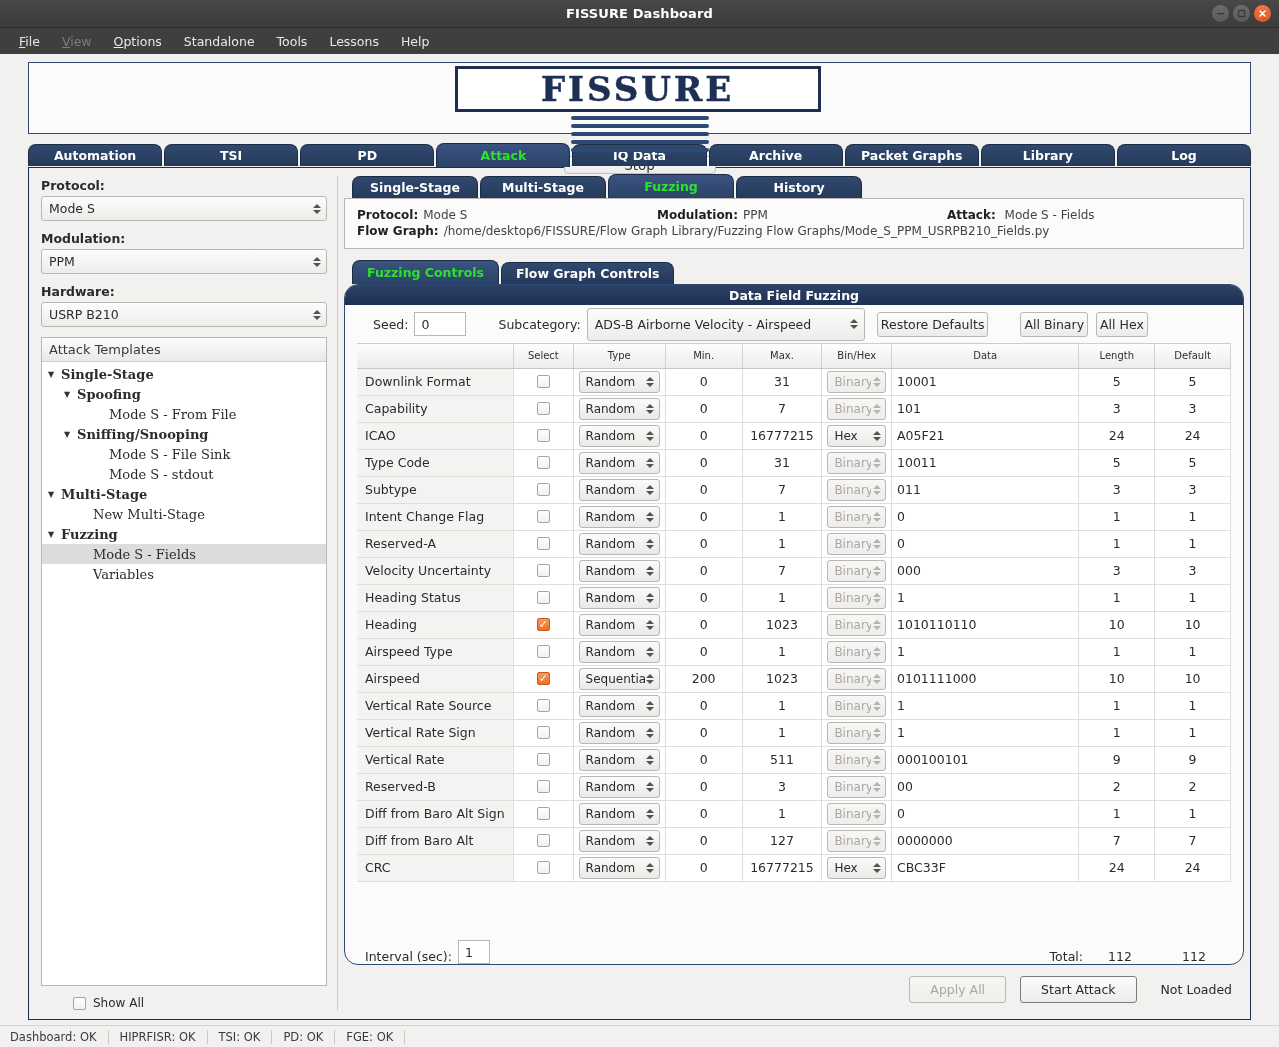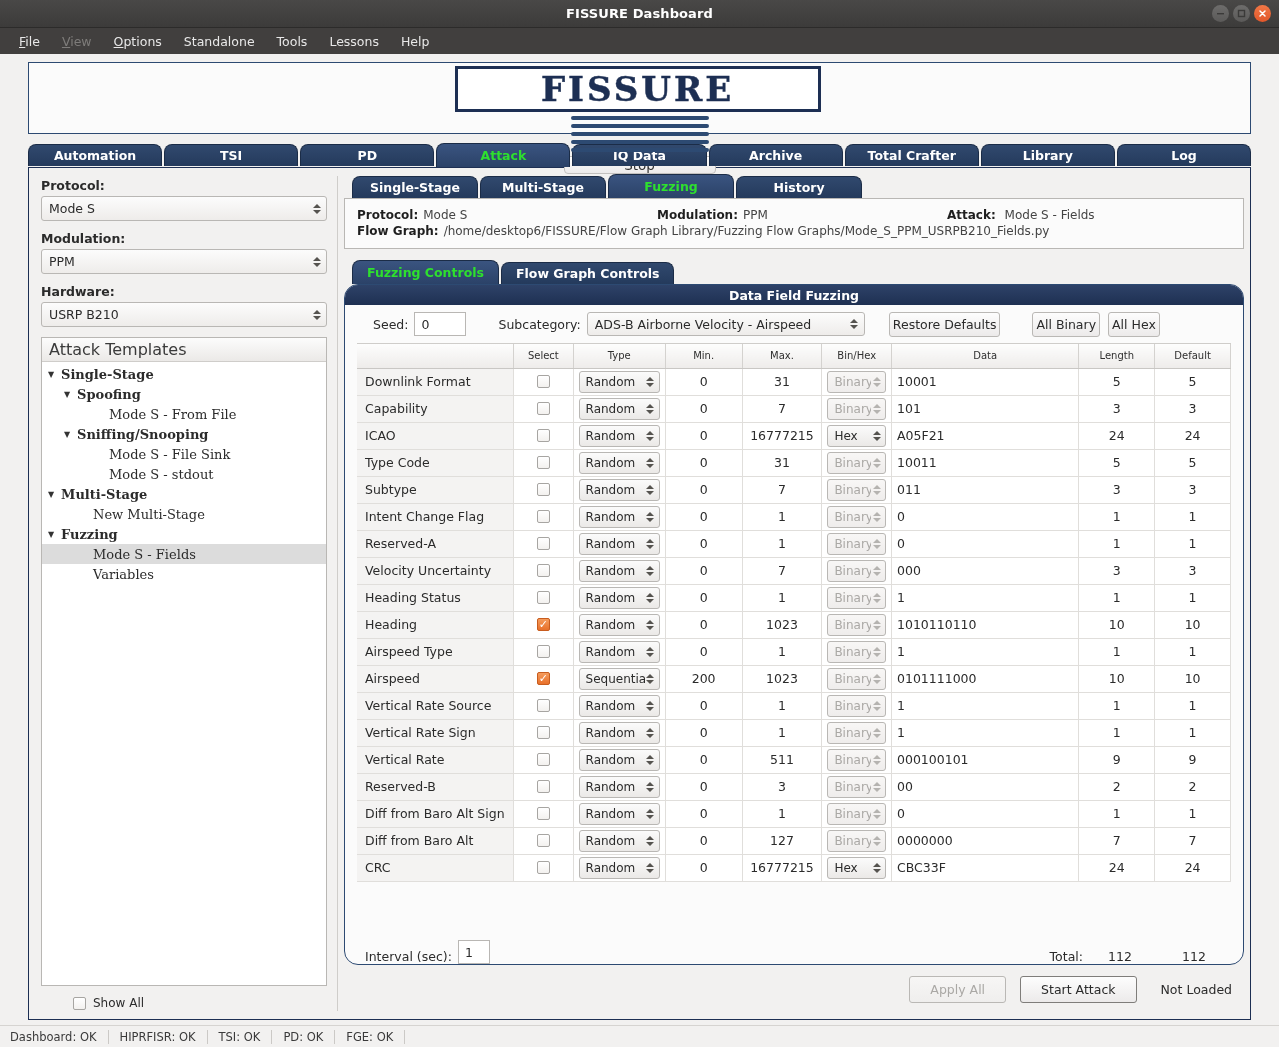--- a/index.html
+++ b/index.html
@@ -96,21 +96,21 @@
   .combo .txt { flex: 1; white-space: nowrap; overflow: hidden; }
   .spin { width: 11px; display: flex; flex-direction: column; align-items: center; gap: 2px; }
   .spin i { display:block; width:0;height:0;border-left:4px solid transparent;border-right:4px solid transparent; }
   .spin i.up { border-bottom: 4px solid #55534f; }
   .spin i.dn { border-top: 4px solid #55534f; }
 
   #treebox { flex: 1; border: 1px solid #b9b7b4; background: #ffffff; display: flex; flex-direction: column; }
   #treehdr {
     height: 24px; background: linear-gradient(to bottom,#fcfcfc,#ebe9e7);
     border-bottom: 1px solid #cfcdca; display: flex; align-items: center; padding-left: 7px;
-    font-size: 16px; color: #3a3a3a;
+    font-size: 13px; color: #3a3a3a;
   }
   #treebody { flex:1; overflow:hidden; padding-top: 2px; font-family: "DejaVu Serif","Liberation Serif", serif; }
   .trow { height: 20px; display: flex; align-items: center; font-size: 13px; color: #2b2b2b; cursor: pointer; }
   .trow.sel { background: #dcdcdc; }
   .trow .arr { width: 11px; font-size: 8px; color: #333; margin-right: 2px; }
   .trow.bold { font-weight: bold; }
   #showall { display: flex; align-items: center; gap: 7px; margin-top: 7px; height: 20px; padding-left: 32px; }
   .cbox { width: 13px; height: 13px; border: 1px solid #a7a5a2; border-radius: 2px;
           background: linear-gradient(to bottom,#ffffff,#f3f1ef); display:flex;align-items:center;justify-content:center; cursor:pointer;}
   .cbox.checked { background: linear-gradient(to bottom,#f49b5c,#e8702a); border-color:#c85c1e; }
@@ -300,21 +300,21 @@
   <div class="stopbtn">Stop</div>
 </div>
 
 <div id="maintabs">
   <div class="mtab">Automation</div>
   <div class="mtab">TSI</div>
   <div class="mtab">PD</div>
   <div class="mtab active">Attack</div>
   <div class="mtab">IQ Data</div>
   <div class="mtab">Archive</div>
-  <div class="mtab">Total Crafter</div>
+  <div class="mtab">Packet Graphs</div>
   <div class="mtab">Library</div>
   <div class="mtab">Log</div>
 </div>
 
 <div id="frame">
 
   <div id="leftpane">
     <div class="flabel">Protocol:</div>
     <div class="combo">
       <span class="txt">Mode S</span>
@@ -435,21 +435,21 @@
       <div class="stab">Flow Graph Controls</div>
     </div>
 
     <div id="panel">
       <div id="panelhdr">Data Field Fuzzing</div>
 
       <div id="toolrow">
         <span class="tlabel" style="margin-left:14px">Seed:</span>
         <span class="tinput" style="width:52px;margin-left:6px">0</span>
         <span class="tlabel" style="margin-left:32px">Subcategory:</span>
-        <span class="combo" style="width:278px;margin:0 12px 0 6px;height:24px">
+        <span class="combo" style="width:278px;margin:0 0 0 6px;height:33px">
           <span class="txt">ADS-B Airborne Velocity - Airspeed</span>
           <span class="spin">
               <i class="up"></i>
               <i class="dn"></i>
             </span>
         </span>
         <span class="btn" style="margin-left:12px">Restore Defaults</span>
         <span class="btn" style="margin-left:32px">All Binary</span>
         <span class="btn" style="margin-left:8px">All Hex</span>
       </div>

